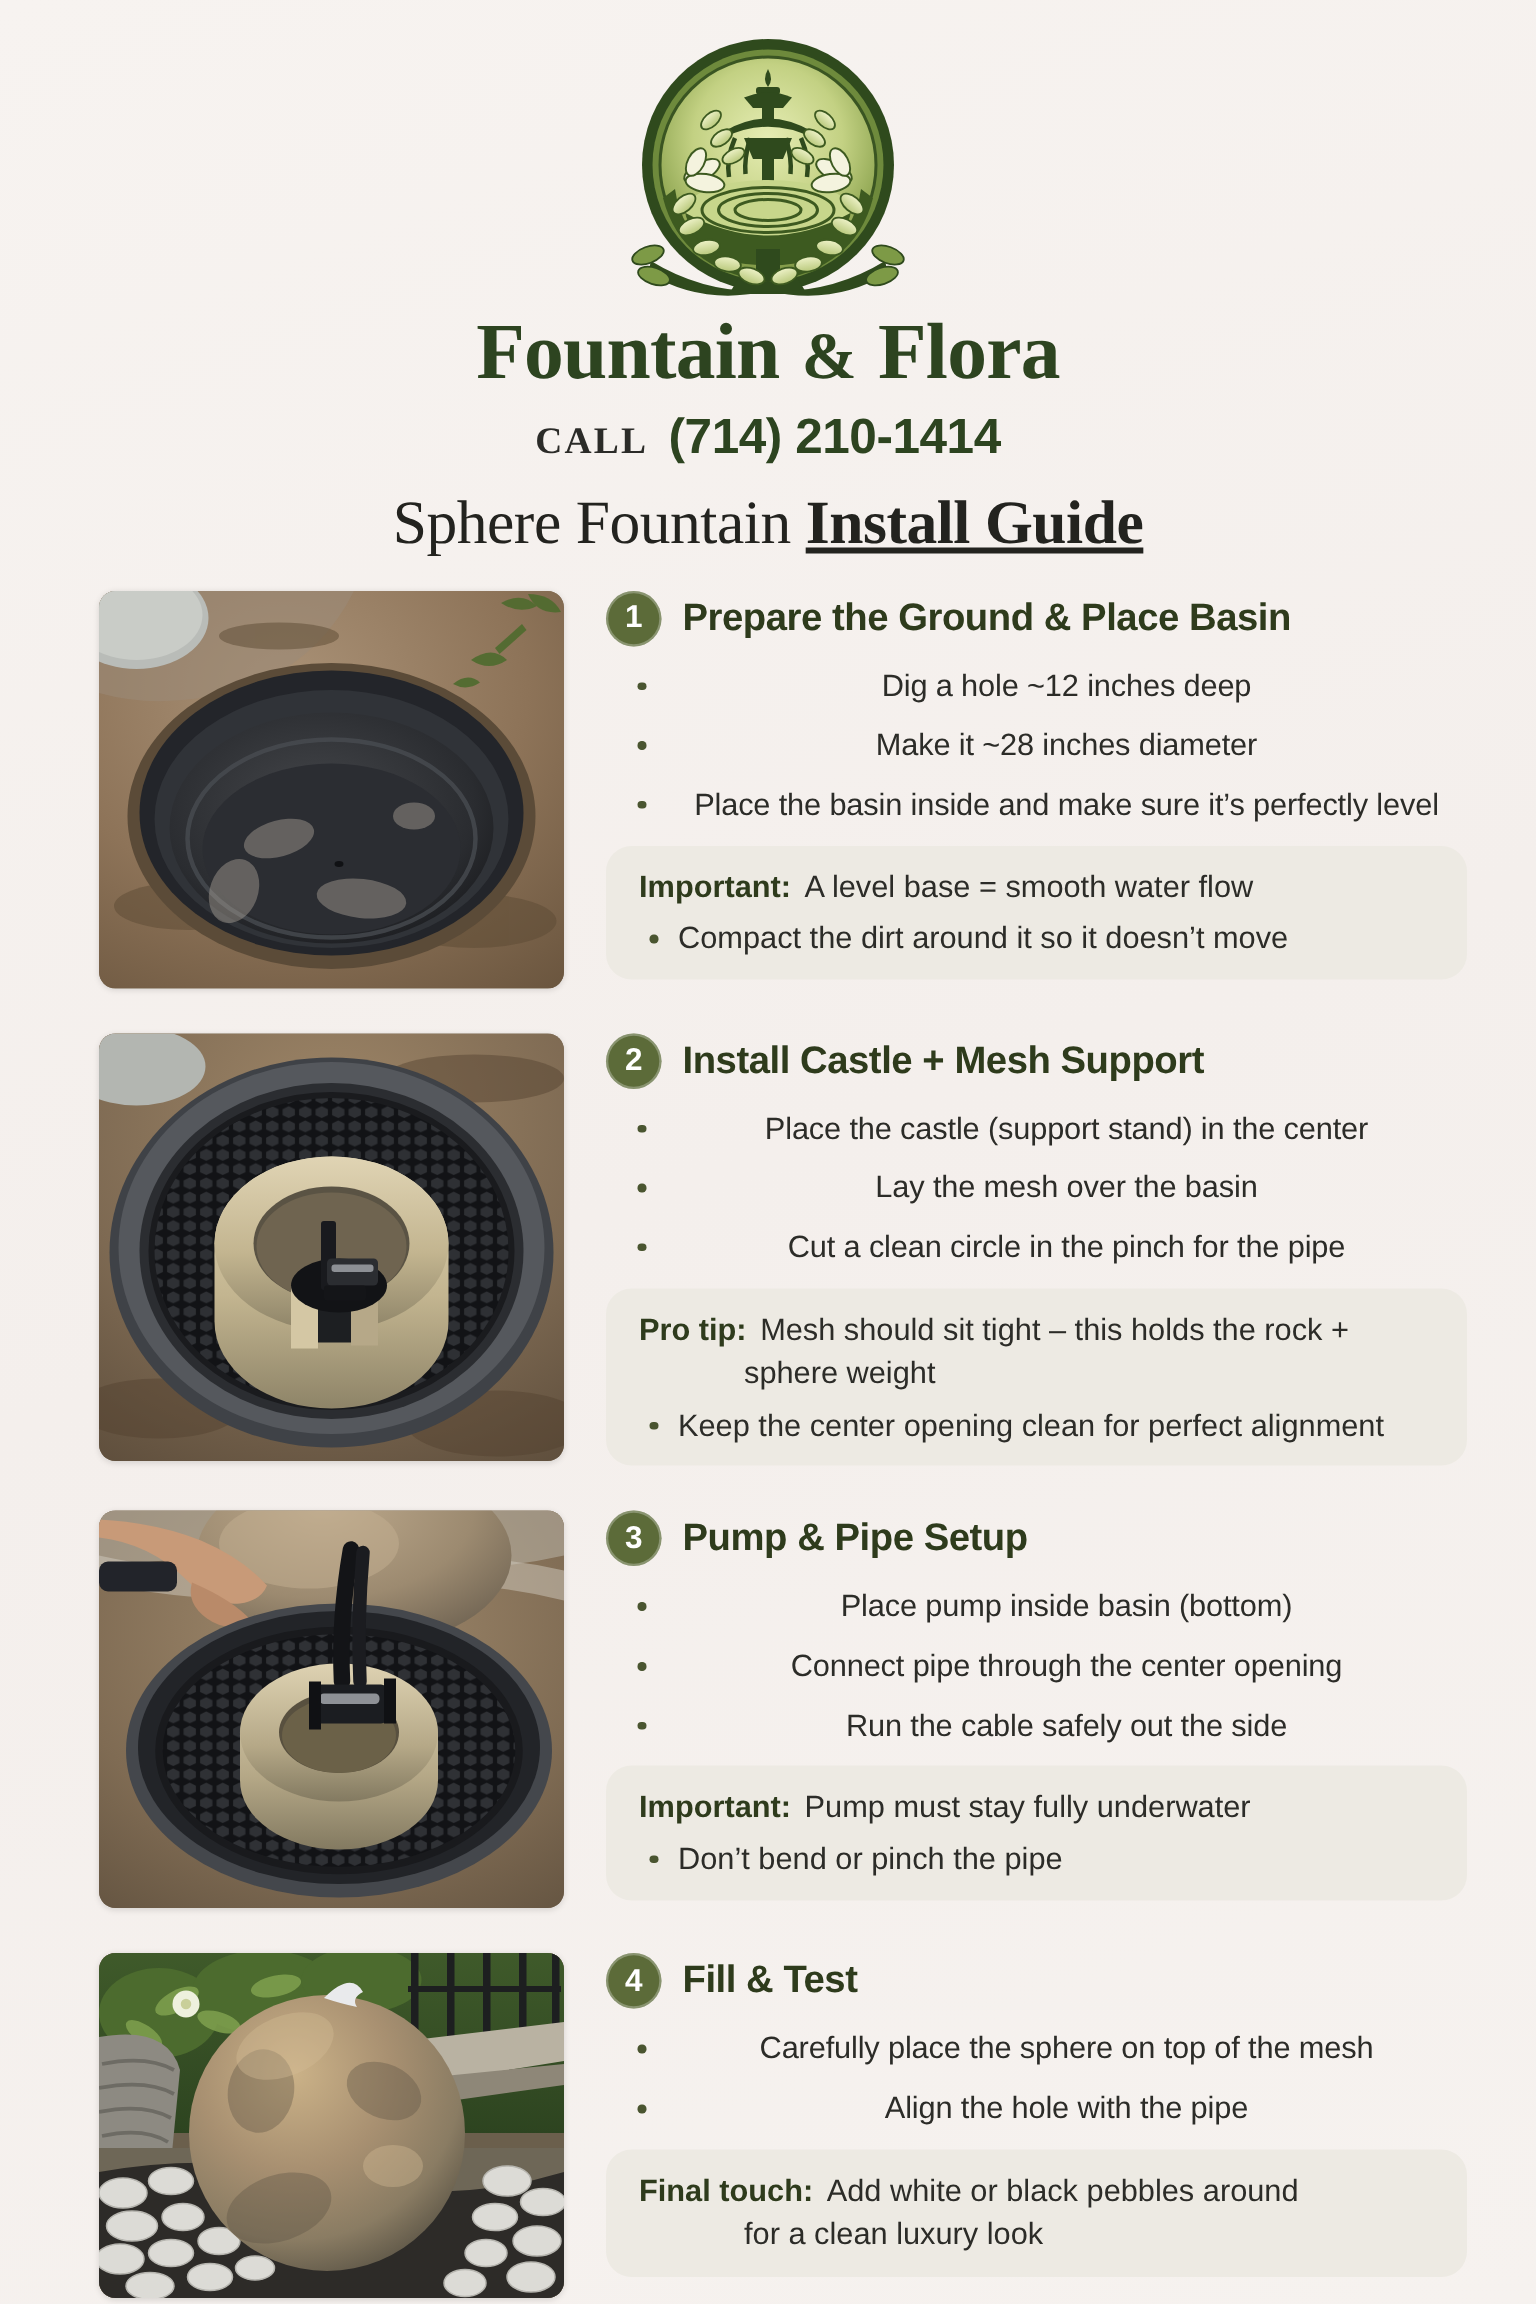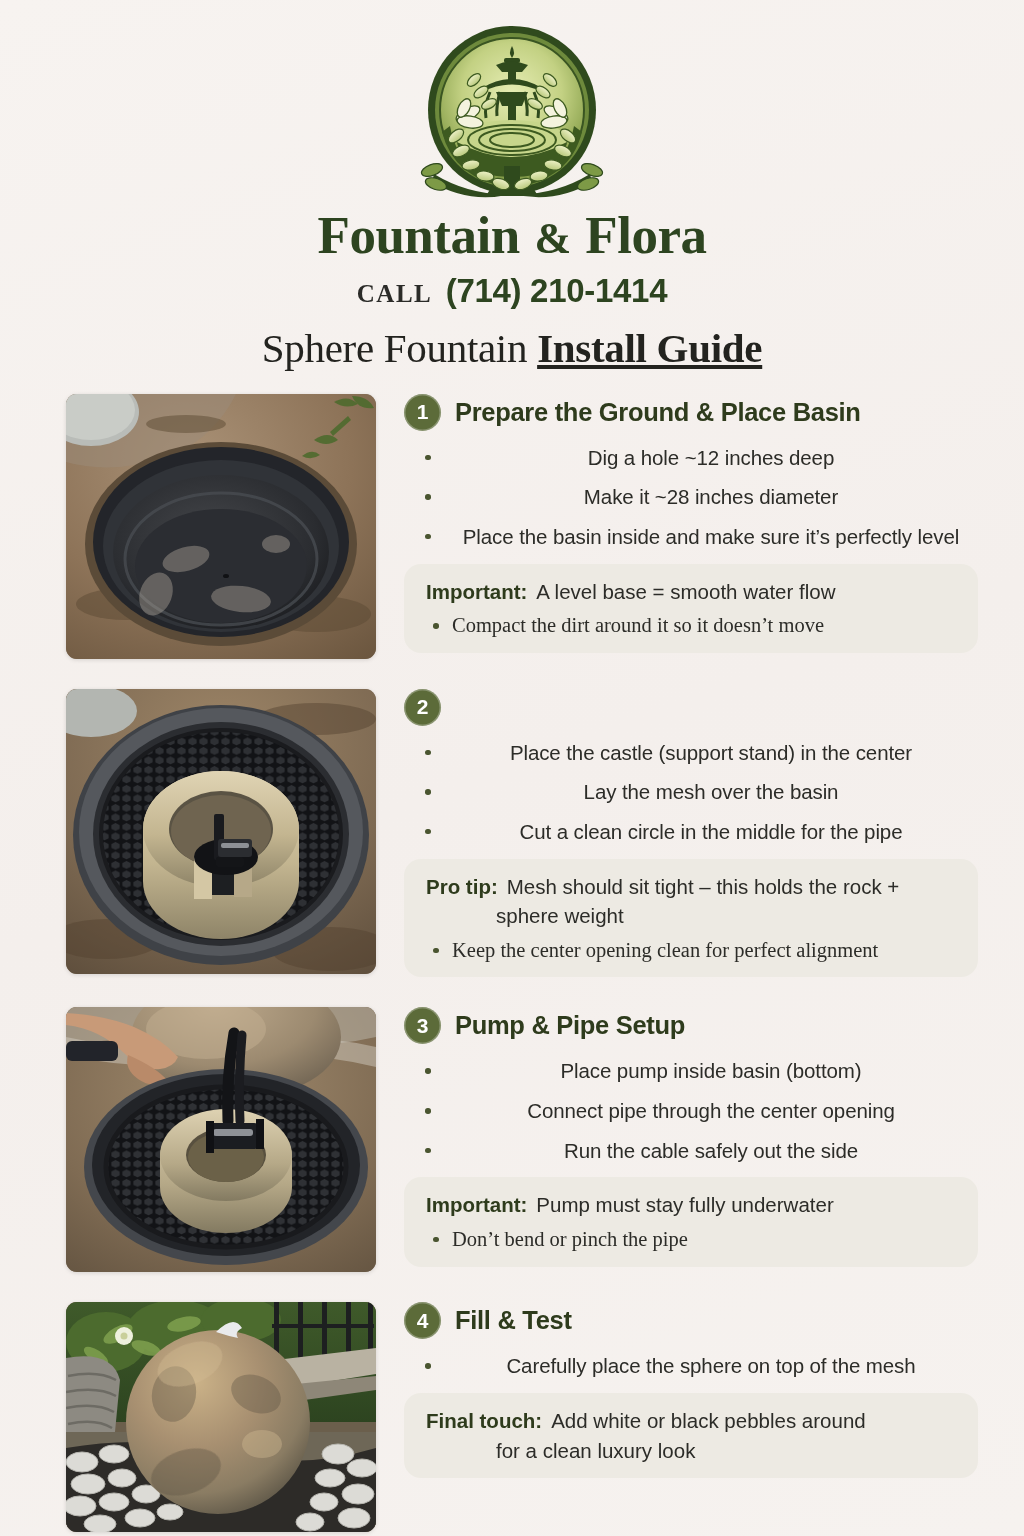--- a/index.html
+++ b/index.html
@@ -82,21 +82,21 @@
 
   .callout{
     background:#edeae3;border-radius:17px;
     padding:15px 22px 14px 22px;margin-top:8px;
   }
   .callout .lead{font-size:20.5px;color:#2c2c28;line-height:1.3;margin-bottom:4px;}
   .callout .lead b{font-weight:700;color:#2e3b1c;margin-right:9px;}
   .callout .cont{font-size:20.5px;color:#2c2c28;line-height:1.3;padding-left:70px;margin-top:-1px;}
   .callout ul{list-style:none;margin:8px 0 0 0;padding:0;}
   .callout ul li{
-    position:relative;padding-left:26px;font-size:20.5px;color:#2c2c28;line-height:1.25;font-family:Liberation Serif, serif;
+    position:relative;padding-left:26px;font-size:20.5px;color:#2c2c28;line-height:1.25;
   }
   .callout ul li:before{
     content:"";position:absolute;left:7px;top:10px;
     width:5.5px;height:5.5px;border-radius:50%;background:#4a5530;
   }
 </style>
 </head>
 <body>
 
 <div class="page">
@@ -323,25 +323,26 @@
           <ellipse cx="160" cy="168" rx="32" ry="18" fill="#121316"></ellipse>
           <rect x="148" y="125" width="10" height="46" rx="2" fill="#191a1e"></rect>
           <rect x="152" y="150" width="34" height="18" rx="3" fill="#2b2d31"></rect>
           <rect x="155" y="154" width="28" height="5" rx="2" fill="#8d9095"></rect>
           <rect x="150" y="168" width="28" height="10" rx="2" fill="#141518"></rect>
         </svg>
       </div>
       <div class="content">
         <div class="step-head">
           <div class="badge">2</div>
+          <div class="step-title">Install Castle + Mesh Support</div>
         </div>
         <ul class="bullets">
           <li>Place the castle (support stand)  in the center</li>
           <li>Lay the mesh over the basin</li>
-          <li>Cut a clean circle in the middle for the pipe</li>
+          <li>Cut a clean circle in the pinch for the pipe</li>
         </ul>
         <div class="callout">
           <div class="lead">
             <b>Pro tip:</b><span>Mesh should sit tight – this holds the rock +</span>
           </div>
           <div class="cont">sphere weight</div>
           <ul>
             <li>Keep the center opening clean for perfect alignment</li>
           </ul>
         </div>
@@ -508,20 +509,21 @@
           <path d="M150 30 q18 -18 26 -4 q-8 4 -4 10 q-10 -2 -22 -6z" fill="#e9eaec"></path>
         </svg>
       </div>
       <div class="content">
         <div class="step-head">
           <div class="badge">4</div>
           <div class="step-title">Fill &amp; Test</div>
         </div>
         <ul class="bullets">
           <li>Carefully place the sphere on top  of the mesh</li>
+          <li>Align the hole with the pipe</li>
         </ul>
         <div class="callout">
           <div class="lead">
             <b>Final touch:</b><span>Add white or black pebbles around</span>
           </div>
           <div class="cont">for a clean luxury look</div>
         </div>
       </div>
     </div>
 

